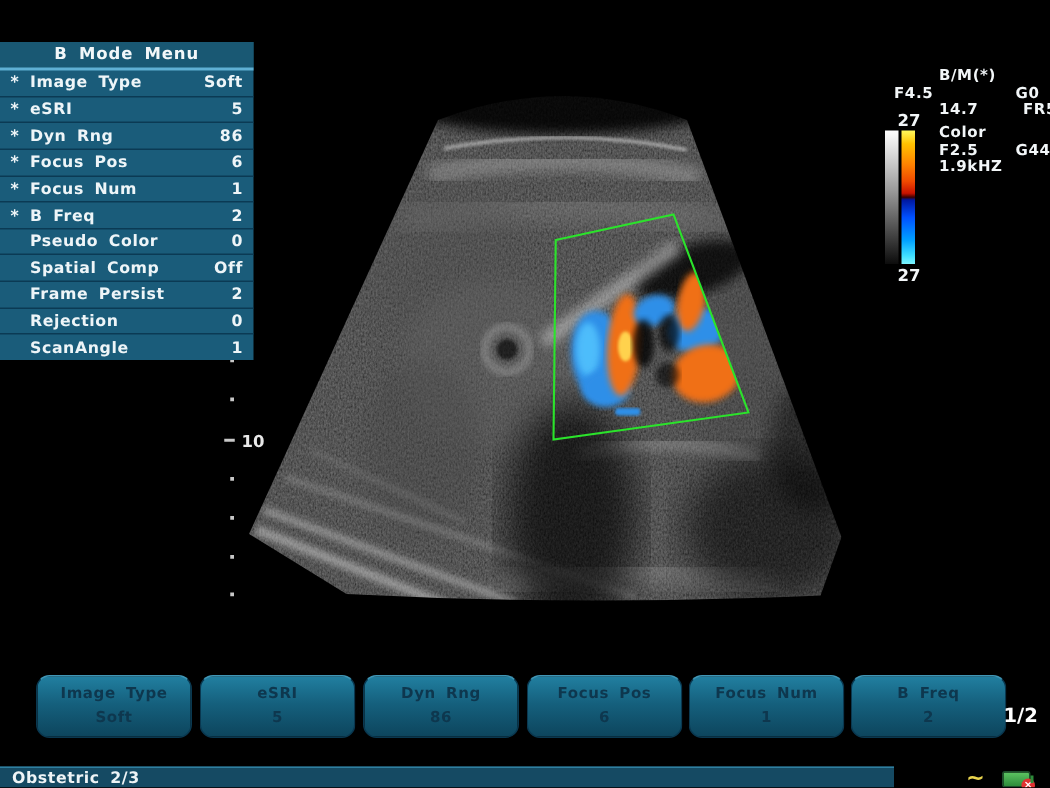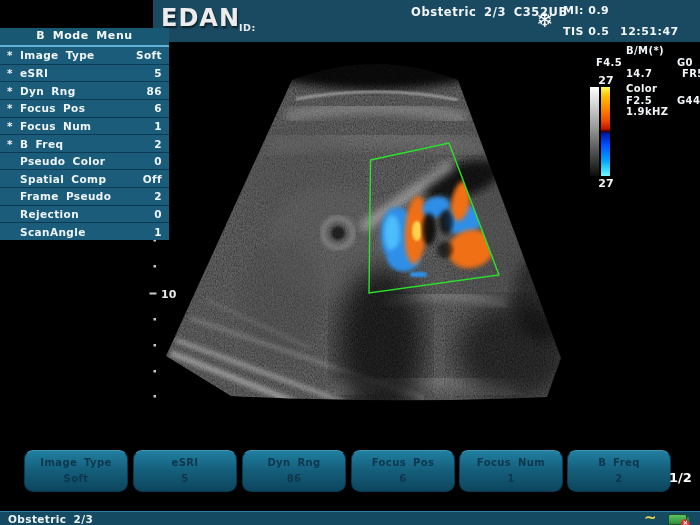--- a/index.html
+++ b/index.html
@@ -45,21 +45,21 @@
   
   .softkey{position:absolute;top:450px;width:104px;height:42px;border-radius:9px;box-sizing:border-box;
            background:linear-gradient(180deg,#217fa0 0%,#15607d 45%,#0d455d 100%);
            border:1px solid #0a3850;border-top:1px solid #4096b6;
            text-align:center;cursor:pointer;}
   .softkey .sk-label{margin-top:6px;font-size:10px;font-weight:bold;color:#0e374e;letter-spacing:.4px;word-spacing:3px;}
   .softkey .sk-value{margin-top:5px;font-size:10px;font-weight:bold;color:#0e374e;letter-spacing:.4px;}
   .page-ind{position:absolute;left:669px;top:470px;font-size:13px;font-weight:bold;color:#ffffff;}
 
   
-  .statusbar{position:absolute;left:0;top:511px;width:700px;height:14px;background:#154a63;
+  .statusbar{position:absolute;left:0;top:511px;width:596px;height:14px;background:#154a63;
              border-top:1px solid #2f7f9f;box-sizing:content-box;}
   .status-preset{position:absolute;left:8px;top:1px;font-size:10.5px;font-weight:bold;
                  color:#eef4f6;letter-spacing:.4px;word-spacing:3px;line-height:12px;}
   .wave{position:absolute;left:644px;top:-3px;font-size:15px;font-weight:900;color:#ead54e;}
   .battery{position:absolute;left:668px;top:2px;width:17px;height:9px;background:linear-gradient(180deg,#5cc462,#2e8c3a);
            border:1px solid #1d4d2a;border-radius:2px;}
   .battery:after{content:"";position:absolute;right:-3px;top:2px;width:2px;height:5px;background:#2e8c3a;}
   .bat-badge{position:absolute;right:-4px;bottom:-4px;width:9px;height:9px;border-radius:50%;
              background:#e03131;color:#ffffff;font-size:7px;font-weight:bold;line-height:9px;text-align:center;}
 </style>
@@ -164,29 +164,20 @@
       <rect x="153.5" y="370" width="2.5" height="2.5"></rect>
       <rect x="153.5" y="395" width="2.5" height="2.5"></rect>
       <text x="161" y="166" font-size="11" font-weight="bold" fill="#e8e8e8">5</text>
       <text x="161" y="298" font-size="11" font-weight="bold" fill="#e8e8e8">10</text>
       <text x="152" y="215" font-size="10" font-weight="bold" fill="#d0d0d0">-&gt;</text>
     </g>
 
     <circle cx="158.5" cy="48" r="3.6" fill="#ffffff"></circle>
   </svg>
 
-  <div class="topbar">
-    <span class="logo">EDAN</span>
-    <span class="id-label">ID:</span>
-    <span class="preset">Obstetric 2/3 C352UB</span>
-    <span class="freeze">❄</span>
-    <span class="mi">MI: 0.9</span>
-    <span class="tis">TIS 0.5</span>
-    <span class="clock">12:51:47</span>
-  </div>
 
   <div class="menu">
     <div class="menu-header">B Mode Menu</div>
 
     <div class="menu-row">
       <span class="menu-marker">*</span>
       <span class="menu-label">Image Type</span>
       <span class="menu-value">Soft</span>
     </div>
     <div class="menu-row">
@@ -219,21 +210,21 @@
       <span class="menu-label">Pseudo Color</span>
       <span class="menu-value">0</span>
     </div>
     <div class="menu-row">
       <span class="menu-marker"></span>
       <span class="menu-label">Spatial Comp</span>
       <span class="menu-value">Off</span>
     </div>
     <div class="menu-row">
       <span class="menu-marker"></span>
-      <span class="menu-label">Frame Pseudo</span>
+      <span class="menu-label">Frame Persist</span>
       <span class="menu-value">2</span>
     </div>
     <div class="menu-row">
       <span class="menu-marker"></span>
       <span class="menu-label">Rejection</span>
       <span class="menu-value">0</span>
     </div>
     <div class="menu-row">
       <span class="menu-marker"></span>
       <span class="menu-label">ScanAngle</span>

